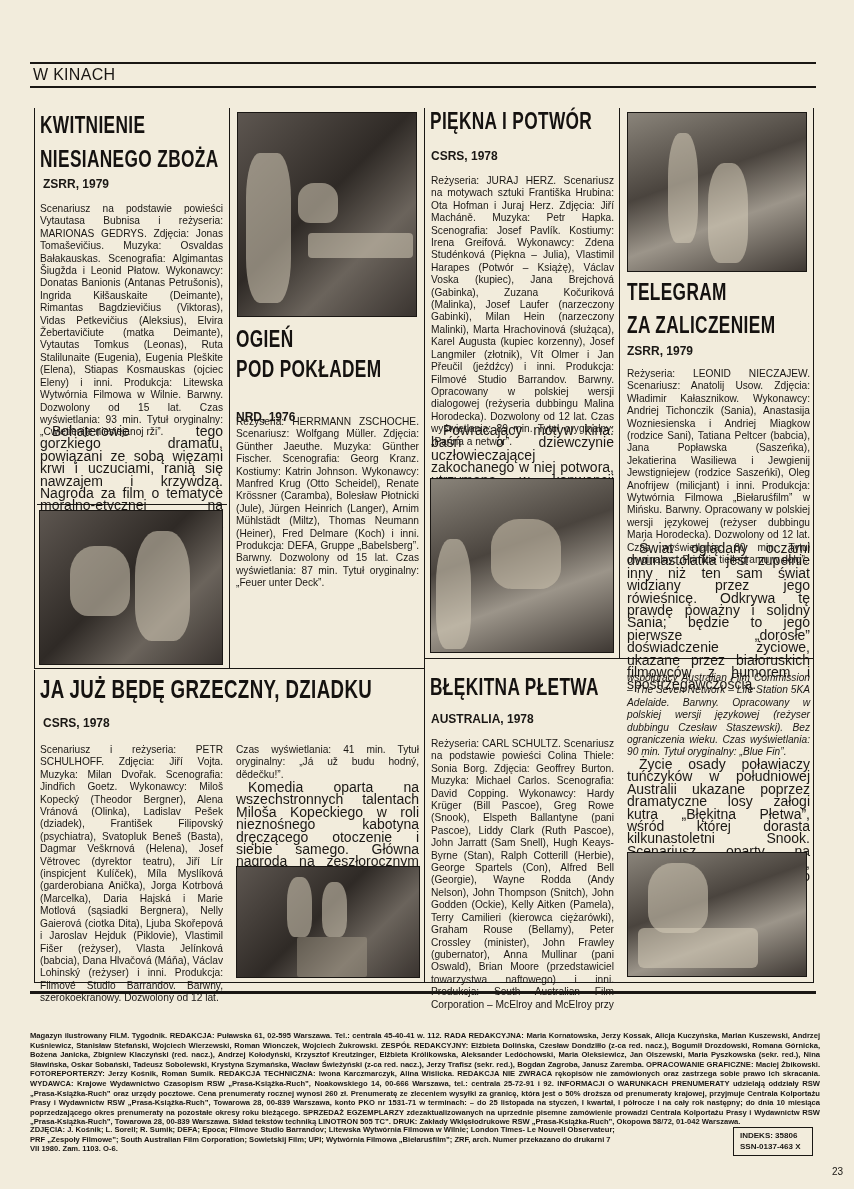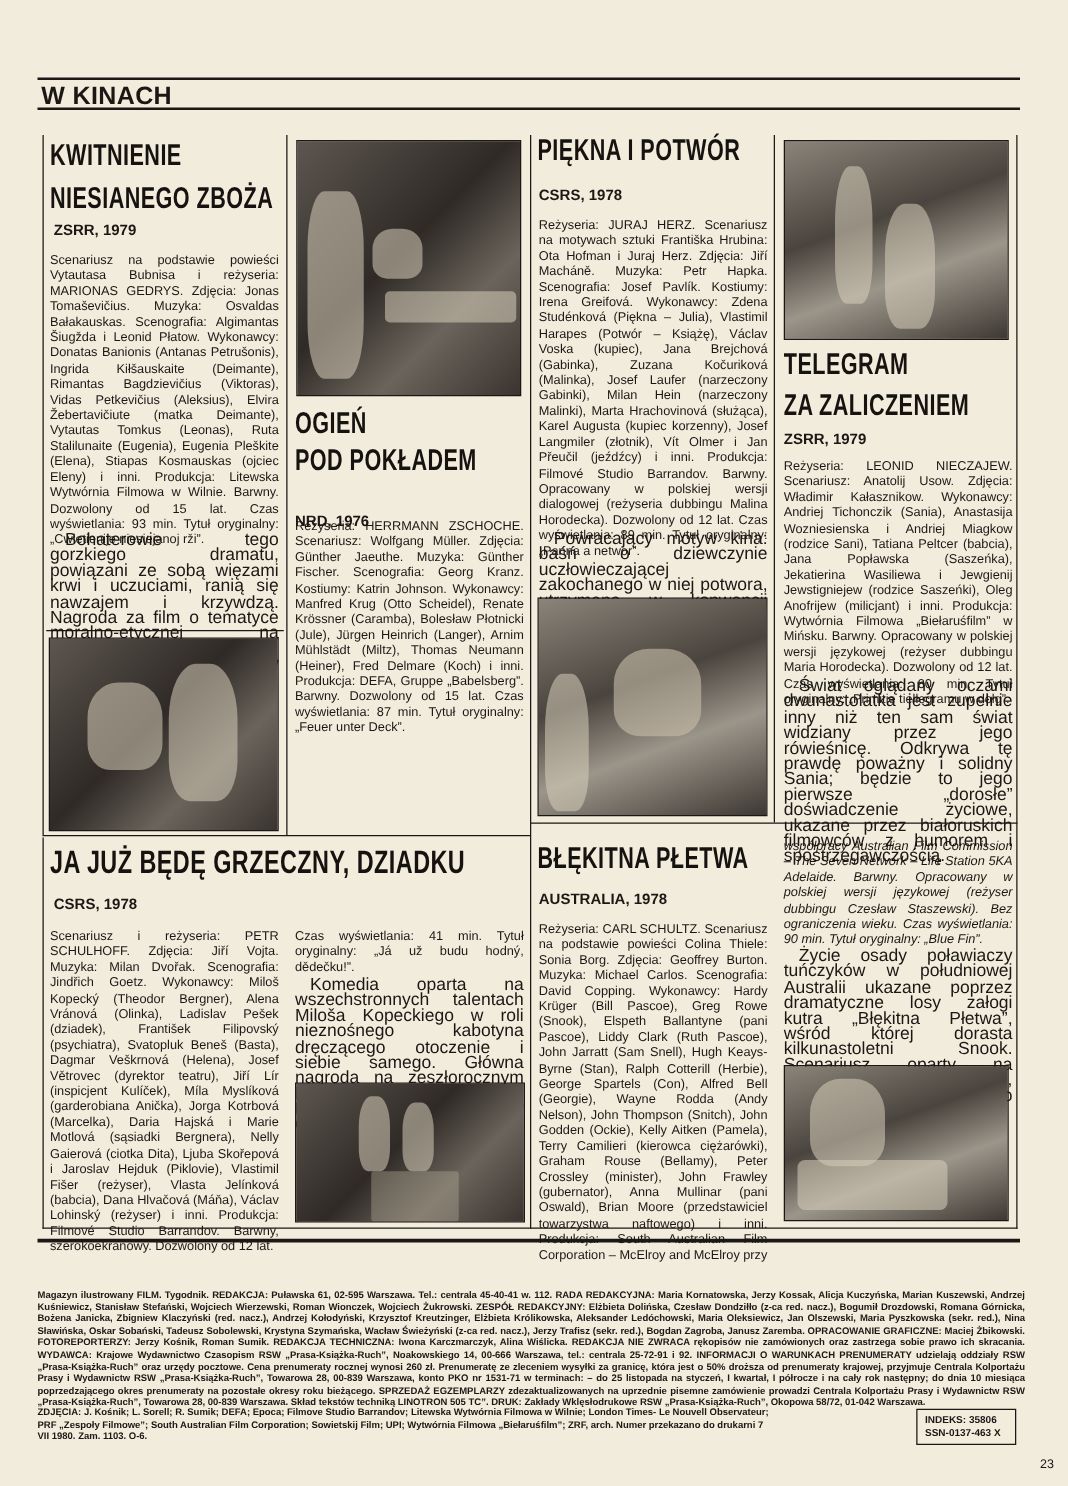--- a/index.html
+++ b/index.html
@@ -1,20 +1,20 @@
 <!DOCTYPE html>
 <html><head>
 <meta charset="utf-8">
 <style>
   * { box-sizing: border-box; margin: 0; padding: 0; }
   html, body { width: 854px; height: 1189px; background: #f3ede0; overflow: hidden; }
   body { font-family: "Liberation Sans", sans-serif; color: #1a1714; position: relative; }
   .page { position: absolute; left: 0; top: 0; width: 854px; height: 1189px; background: #f2ecdc; }
   .section-head { position: absolute; left: 30px; top: 62px; width: 786px; border-top: 2px solid #1a1714; }
-  .section-title { position: absolute; left: 33px; top: 66px; font-weight: bold; font-size: 20px; letter-spacing: 0.3px; }
+  .section-title { position: absolute; left: 33px; top: 66px; font-weight: normal; font-size: 16px; letter-spacing: 0.3px; }
   .section-rule { position: absolute; left: 30px; top: 86px; width: 786px; border-top: 2px solid #1a1714; }
   .vline { position: absolute; border-left: 1.5px solid #1a1714; }
   .hline { position: absolute; border-top: 1.5px solid #1a1714; }
 
   .title { position: absolute; font-family: "Liberation Sans", sans-serif; font-weight: bold; font-size: 24px; line-height: 34px; transform: scaleX(0.72); transform-origin: left top; letter-spacing: 0.5px; white-space: nowrap; color: #151210; }
   .country { position: absolute; font-weight: bold; font-size: 12px; }
   .body { position: absolute; font-size: 10.2px; line-height: 12.4px; text-align: justify; hyphens: manual; }
   .lead { position: absolute; font-size: 14px; line-height: 12.4px; font-weight: normal; text-align: justify; }
   .lead::first-line { }
   .photo { position: absolute; background: linear-gradient(135deg, #5d5650 0%, #2f2a26 45%, #6b645c 70%, #3a3430 100%); border: 1px solid #1a1714; }

